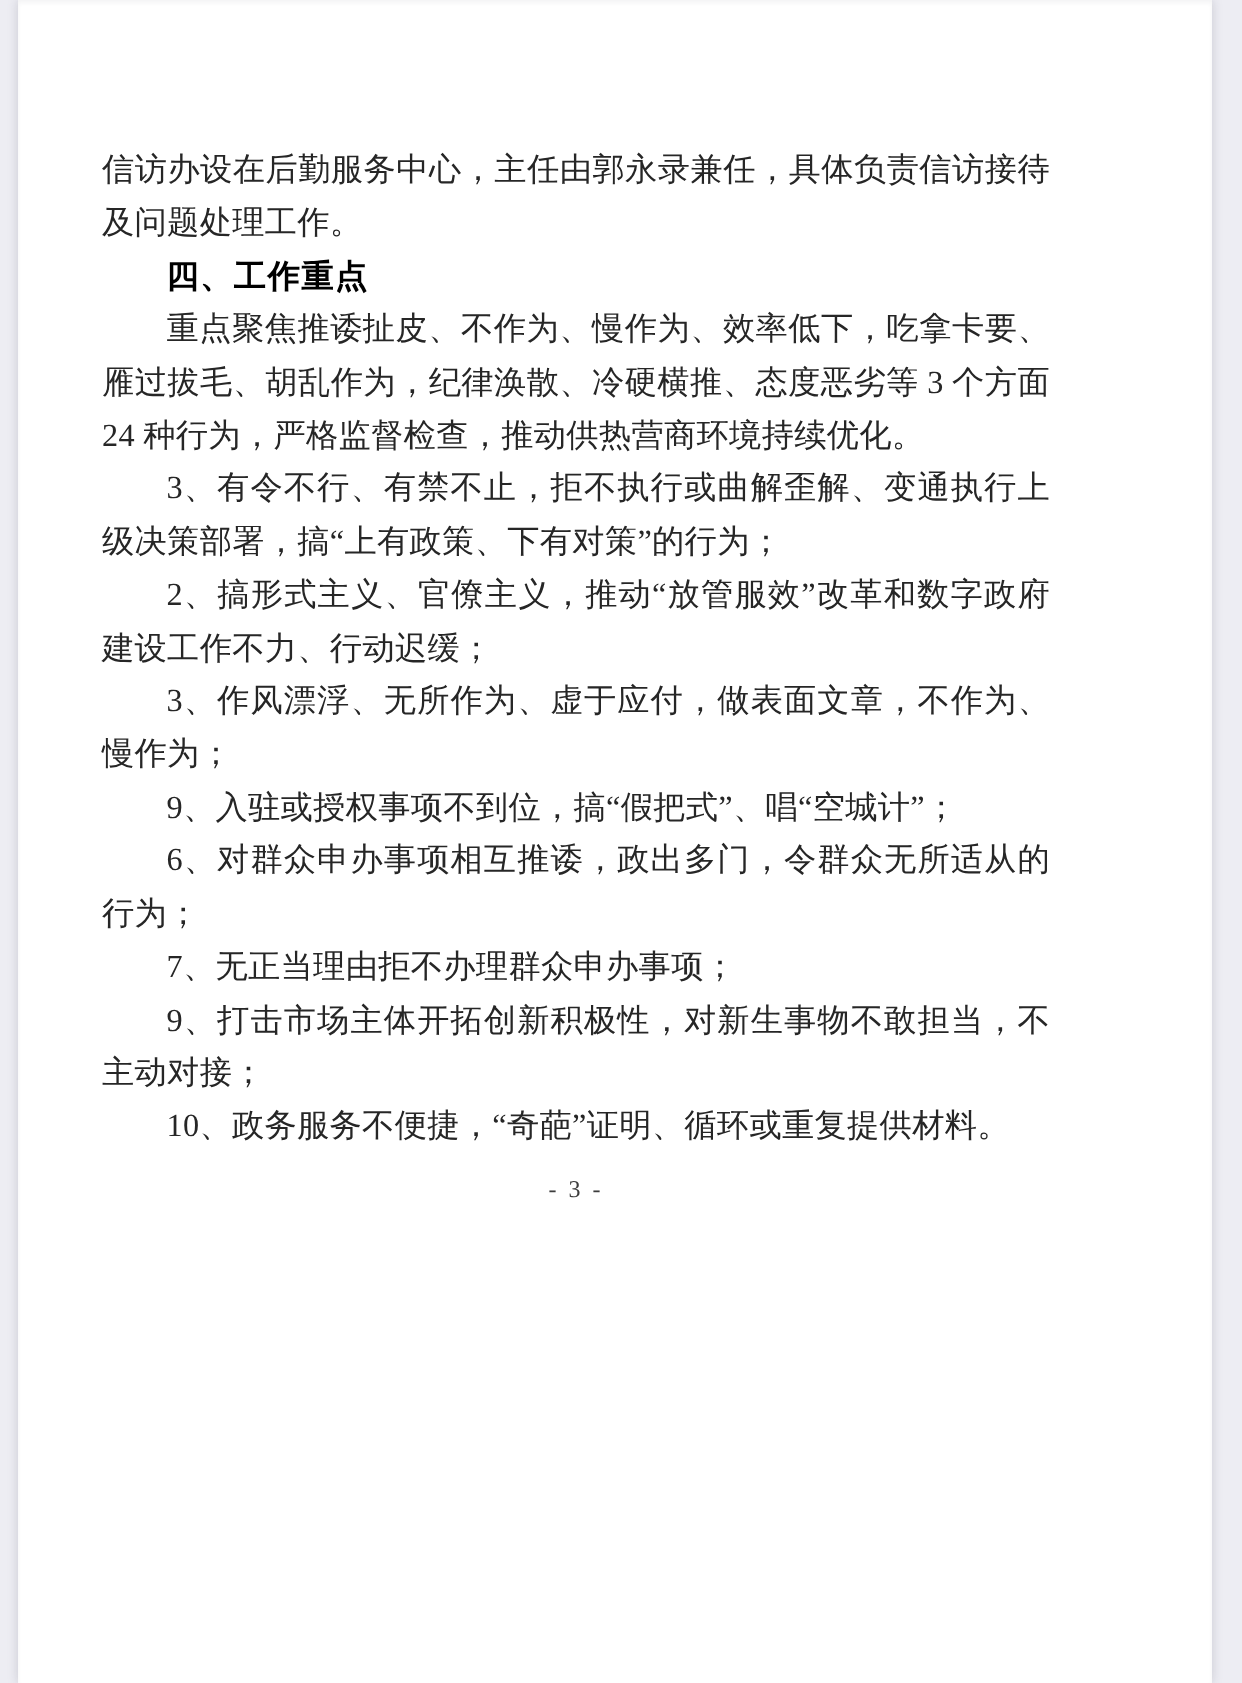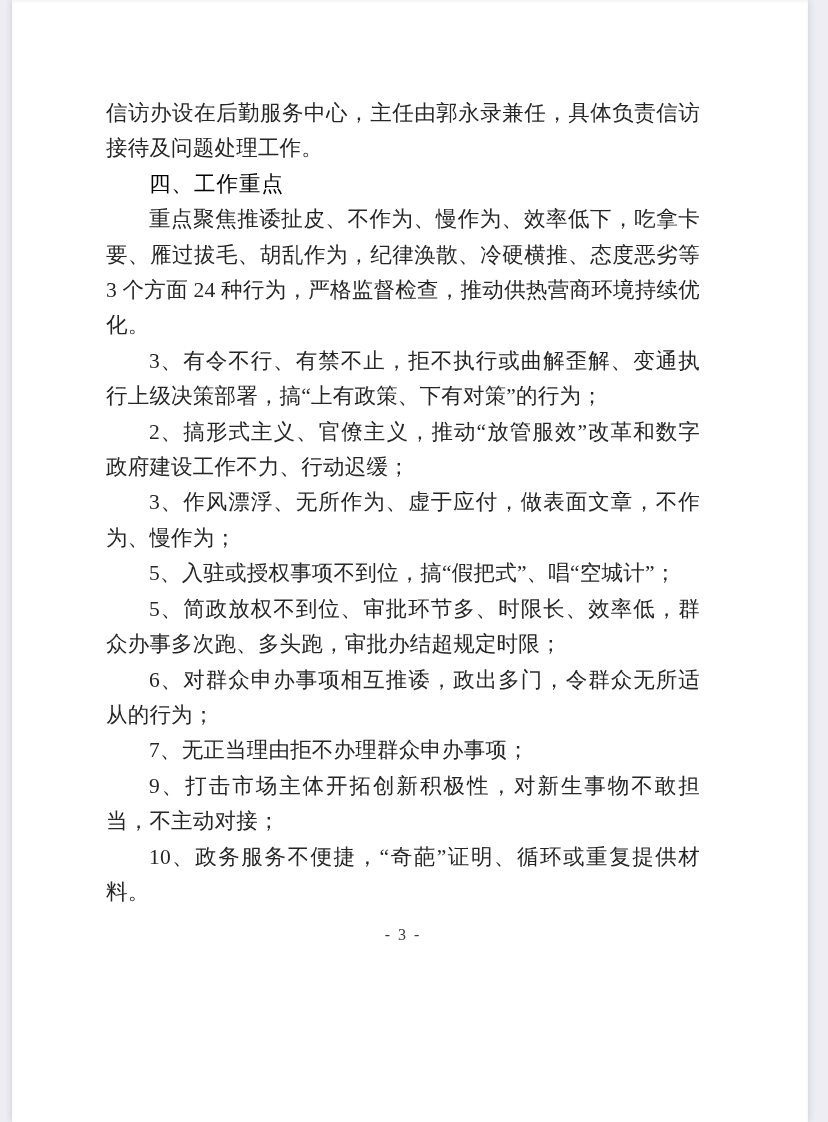--- a/index.html
+++ b/index.html
@@ -18,40 +18,40 @@
     position: absolute;
     left: 12px;
     top: 0;
     width: 796px;
     height: 1122px;
     background: #ffffff;
     box-shadow: 0 0 7px rgba(40,40,60,0.18), inset 0 2px 3px rgba(40,40,60,0.05);
   }
 
   .content {
-    padding: 96px 108px 0 94px;
+    padding: 96px 108px 0 56px;
     color: #262626;
     font-size: 21.5px;
     line-height: 35.4px;
     text-align: justify;
     letter-spacing: 0.2px;
   }
 
   .para {
     text-indent: 2em;
     margin: 0;
   }
 
   .para.no-indent {
     text-indent: 0;
   }
 
   .heading {
     font-family: "Liberation Sans", "DejaVu Sans", sans-serif;
-    font-weight: 400;
+    font-weight: 700;
     color: #000000;
     font-size: 21.5px;
     line-height: 35.4px;
     text-indent: 2em;
     letter-spacing: 1px;
   }
 
   .subheading {
     color: #1c1c1c;
   }
@@ -76,22 +76,21 @@
       <p class="para no-indent">信访办设在后勤服务中心，主任由郭永录兼任，具体负责信访接待及问题处理工作。</p>
 
       <h2 class="heading">四、工作重点</h2>
 
       <p class="para">重点聚焦推诿扯皮、不作为、慢作为、效率低下，吃拿卡要、雁过拔毛、胡乱作为，纪律涣散、冷硬横推、态度恶劣等 3 个方面 24 种行为，严格监督检查，推动供热营商环境持续优化。</p>
 
 
       <p class="para">3、有令不行、有禁不止，拒不执行或曲解歪解、变通执行上级决策部署，搞“上有政策、下有对策”的行为；</p>
       <p class="para">2、搞形式主义、官僚主义，推动“放管服效”改革和数字政府建设工作不力、行动迟缓；</p>
       <p class="para">3、作风漂浮、无所作为、虚于应付，做表面文章，不作为、慢作为；</p>
-      <p class="para">5、入驻或授权事项不到位，搞“假把式”、唱“空城计”；</p>
-      <p class="para">5、简政放权不到位、审批环节多、时限长、效率低，群众办事多次跑、多头跑，审批办结超规定时限；</p>
+      <p class="para">9、入驻或授权事项不到位，搞“假把式”、唱“空城计”；</p>
       <p class="para">6、对群众申办事项相互推诿，政出多门，令群众无所适从的行为；</p>
       <p class="para">7、无正当理由拒不办理群众申办事项；</p>
       <p class="para">9、打击市场主体开拓创新积极性，对新生事物不敢担当，不主动对接；</p>
       <p class="para">10、政务服务不便捷，“奇葩”证明、循环或重复提供材料。</p>
 
       <div class="page-number">- 3 -</div>
 
     </div>
   </div>
 </div>

